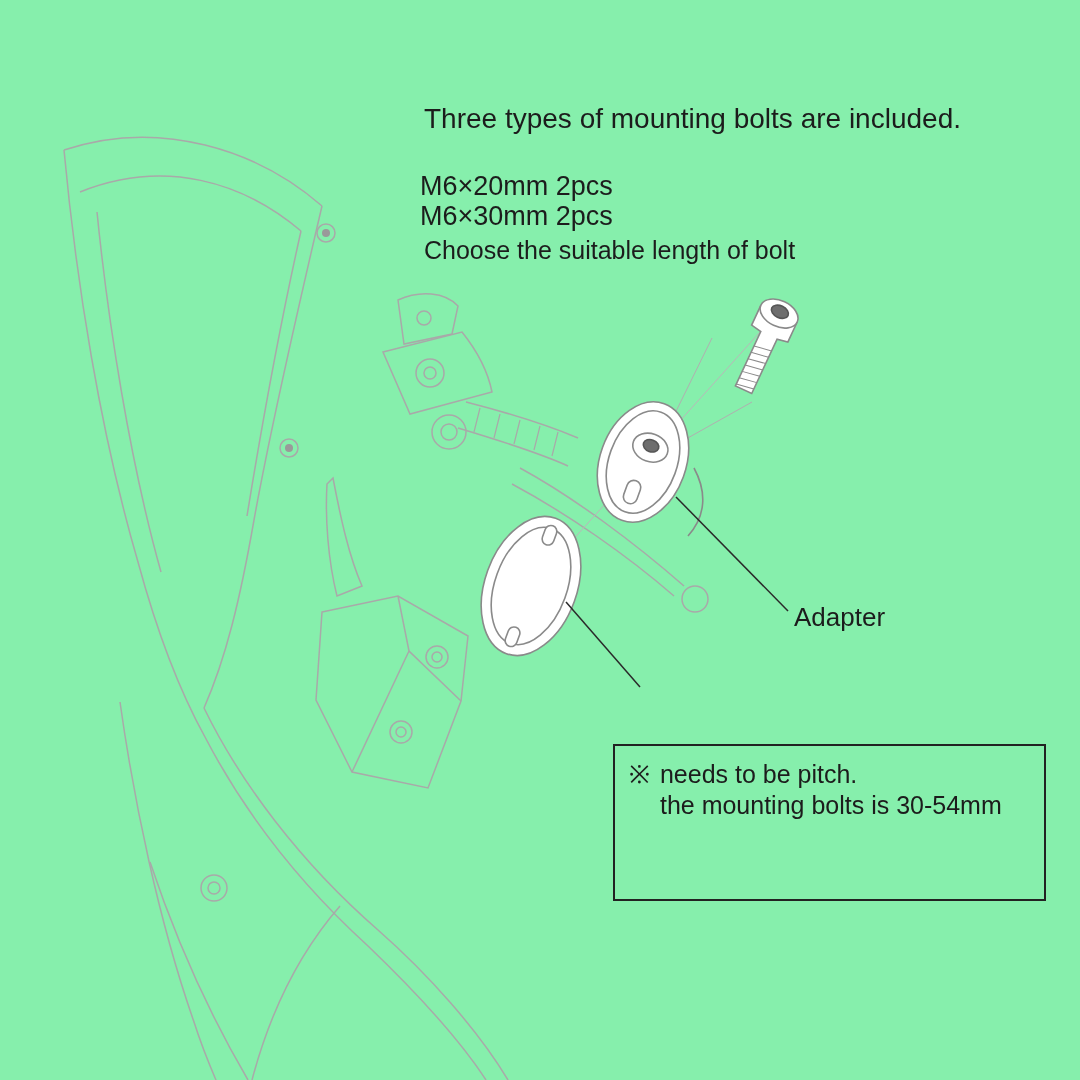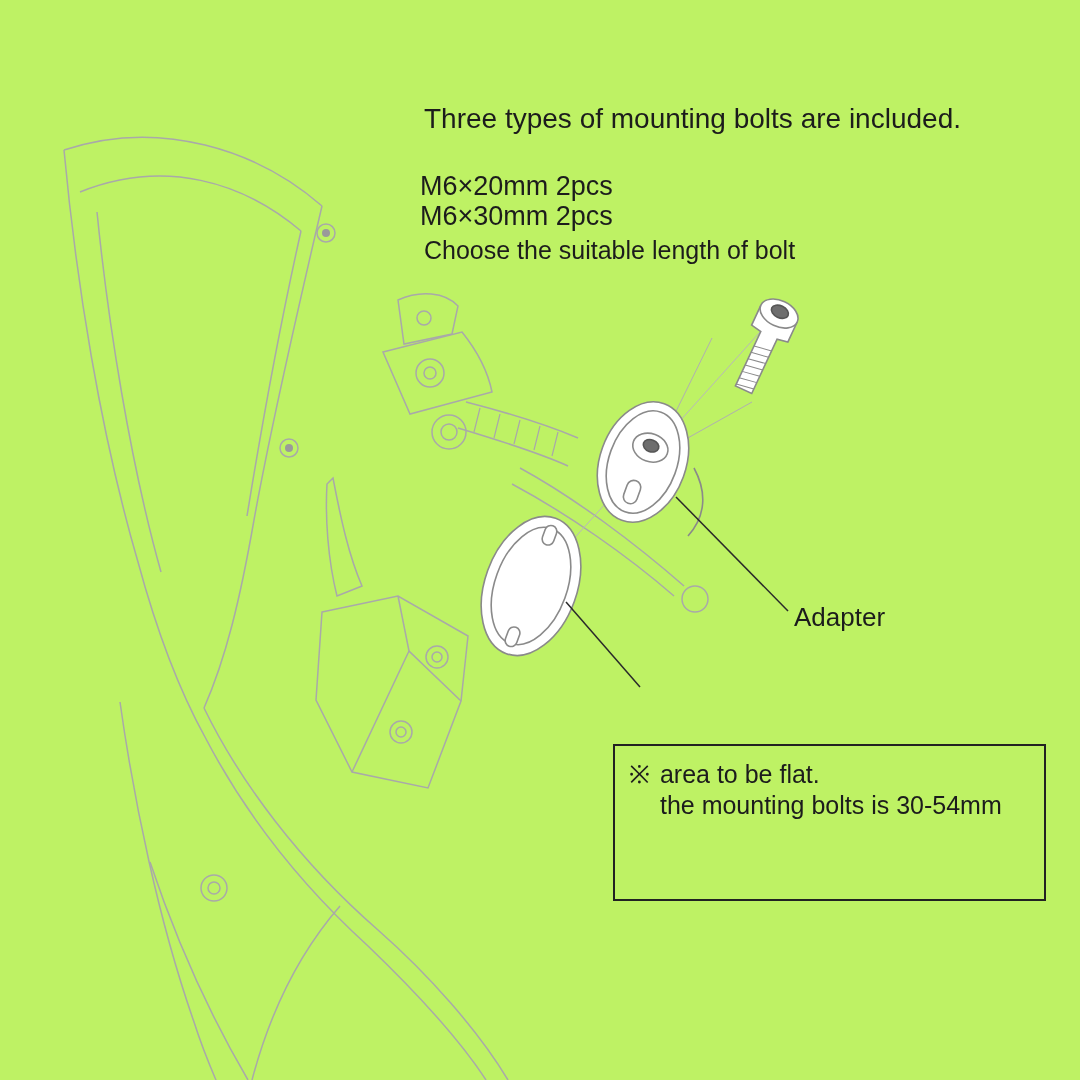--- a/index.html
+++ b/index.html
@@ -1,19 +1,19 @@
 <!DOCTYPE html>
 <html><head>
 <meta charset="utf-8">
 <style>
   html,body{margin:0;padding:0;background:#ffffff;}
   #stage{
     position:relative;
     width:1080px;height:1080px;
-    background:#bef264;
+    background:#86efac;
     font-family:"Liberation Sans", sans-serif;
     color:#1c1c1c;
     overflow:hidden;
   }
   .abs{position:absolute;white-space:nowrap;}
   .title{left:424px;top:103px;font-size:28px;}
   .spec{left:420px;font-size:27px;}
   .spec1{top:141px;} .spec2{top:171px;} .spec3{top:201px;}
   .instr{left:424px;font-size:25px;text-align:right;}
   .instr1{top:236px;} .instr2{top:265px;}
@@ -127,18 +127,18 @@
   <div class="abs spec spec2">M6×20mm 2pcs</div>
   <div class="abs spec spec3">M6×30mm 2pcs</div>
 
   <div class="abs instr instr1">Choose the suitable length of bolt</div>
 
   <div class="abs part-label label-adapter">Adapter</div>
 
   <div class="note-box">
     <span class="note-symbol">※</span>
     <div class="note-lines">
-      <div>area to be flat.</div>
+      <div>needs to be pitch.</div>
       <div>the mounting bolts is 30-54mm</div>
     </div>
   </div>
 
 </div>
 
 </body></html>

